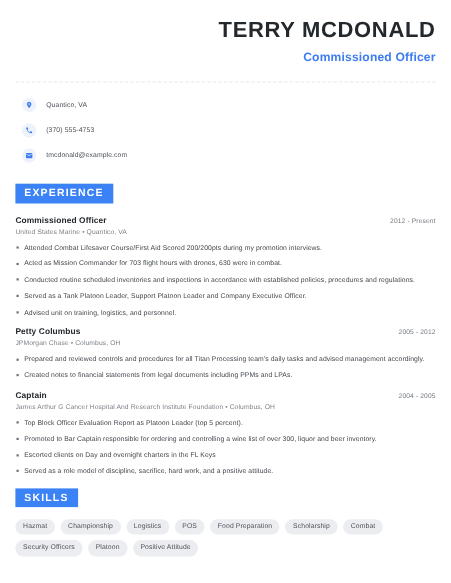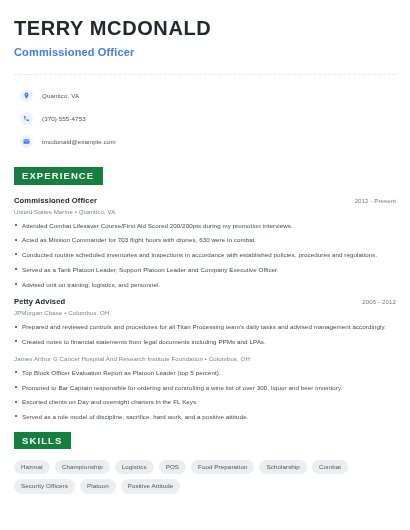--- a/index.html
+++ b/index.html
@@ -18,21 +18,21 @@
     width: 410px;
     height: 530px;
     box-sizing: border-box;
     padding: 0 14px;
     position: relative;
   }
 
   
   .header {
     padding-top: 17px;
-    text-align: left;
+    text-align: right;
   }
   .full-name {
     font-size: 20px;
     font-weight: bold;
     letter-spacing: 0.6px;
     color: #23282d;
     line-height: 1.15;
     margin: 0;
   }
   .job-title {
@@ -75,21 +75,21 @@
     font-size: 6.2px;
     color: #4a5056;
     margin-left: 9px;
     letter-spacing: 0.1px;
   }
 
   
   .section { margin-top: 14px; }
   .section-badge {
     display: inline-block;
-    background: #15803d;
+    background: #3b82f6;
     color: #ffffff;
     font-size: 9.5px;
     font-weight: bold;
     letter-spacing: 1.1px;
     padding: 4px 9px 4px 8px;
     line-height: 1;
   }
 
   
   .jobs { margin-top: 11px; }
@@ -218,31 +218,35 @@
           <li>Attended Combat Lifesaver Course/First Aid Scored 200/200pts during my promotion interviews.</li>
           <li>Acted as Mission Commander for 703 flight hours with drones, 630 were in combat.</li>
           <li>Conducted routine scheduled inventories and inspections in accordance with established policies, procedures and regulations.</li>
           <li>Served as a Tank Platoon Leader, Support Platoon Leader and Company Executive Officer.</li>
           <li>Advised unit on training, logistics, and personnel.</li>
         </ul>
       </div>
 
       <div class="job">
         <div class="job-head">
-          <span class="job-role">Petty Advised</span>
+          <span class="job-role">Petty Columbus</span>
           <span class="job-dates">2005 - 2012</span>
         </div>
         <div class="job-meta">JPMorgan Chase  •  Columbus, OH</div>
         <ul class="bullets">
           <li>Prepared and reviewed controls and procedures for all Titan Processing team's daily tasks and advised management accordingly.</li>
           <li>Created notes to financial statements from legal documents including PPMs and LPAs.</li>
         </ul>
       </div>
 
       <div class="job">
+        <div class="job-head">
+          <span class="job-role">Captain</span>
+          <span class="job-dates">2004 - 2005</span>
+        </div>
         <div class="job-meta">James Arthur G Cancer Hospital And Research Institute Foundation  •  Columbus, OH</div>
         <ul class="bullets">
           <li>Top Block Officer Evaluation Report as Platoon Leader (top 5 percent).</li>
           <li>Promoted to Bar Captain responsible for ordering and controlling a wine list of over 300, liquor and beer inventory.</li>
           <li>Escorted clients on Day and overnight charters in the FL Keys</li>
           <li>Served as a role model of discipline, sacrifice, hard work, and a positive attitude.</li>
         </ul>
       </div>
 
     </div>

